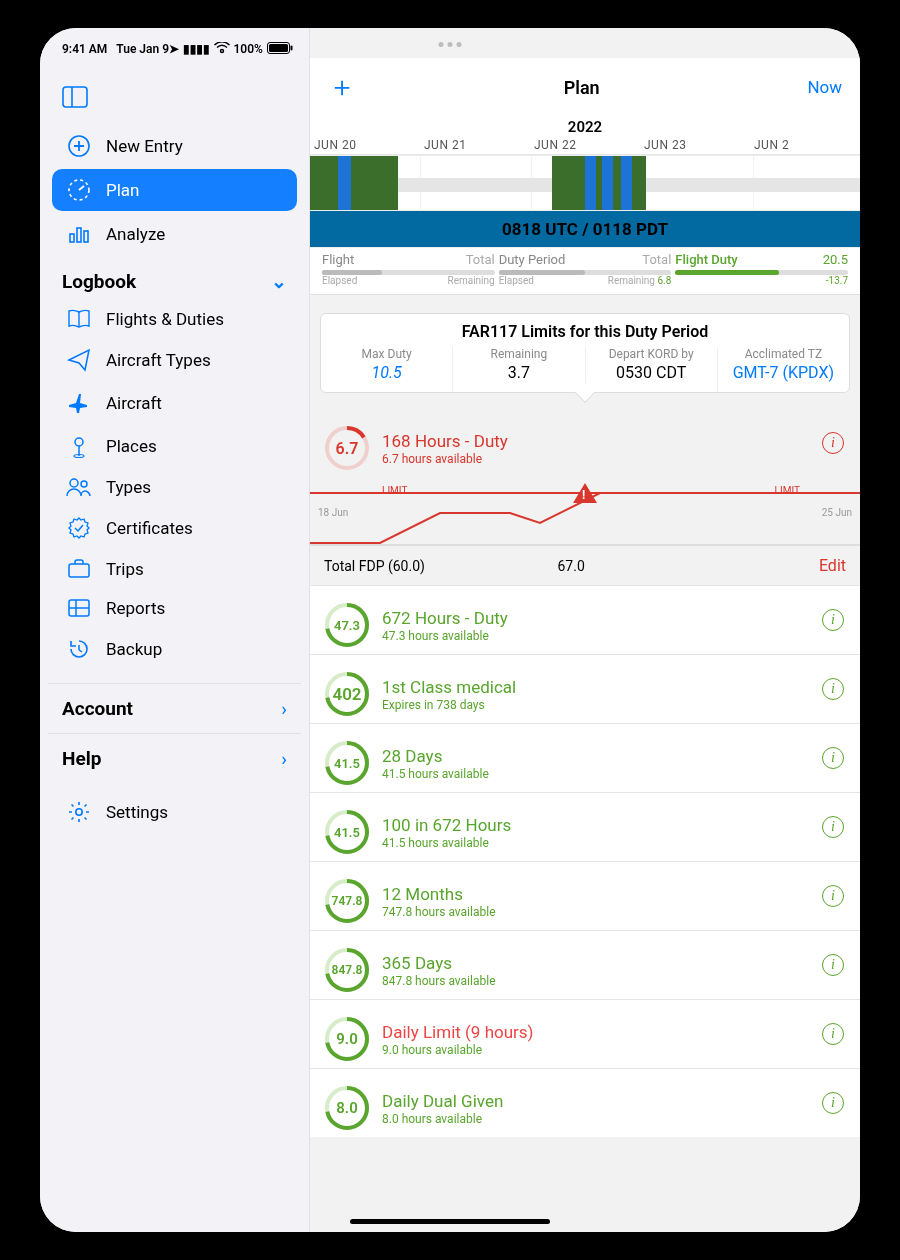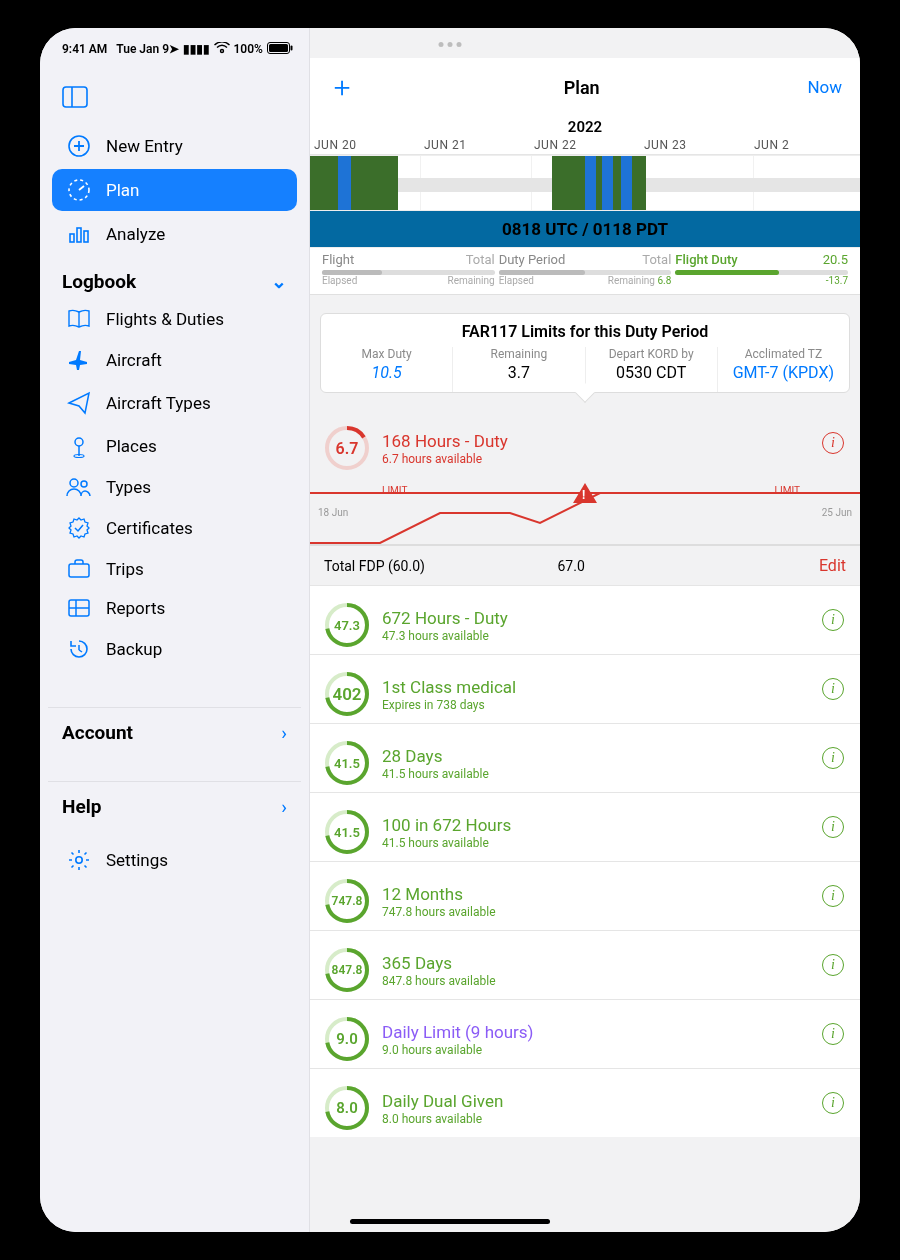--- a/index.html
+++ b/index.html
@@ -102,21 +102,20 @@
   }
   .side-header .chev{color:#007aff;}
   .section-row{
     display:flex;
     justify-content:space-between;
     align-items:center;
     padding:13px 14px;
     border-top:1px solid #e0e0e5;
     font-size:19px;
     font-weight:700;
-    margin-top:24px;
   }
   .section-row:last-of-type{border-bottom:1px solid #e0e0e5;}
   .section-row .chev{color:#007aff;font-weight:400;}
 
   
   .main{
     flex:1;
     display:flex;
     flex-direction:column;
     min-width:0;
@@ -373,32 +372,32 @@
               <svg width="24" height="20" viewBox="0 0 24 20">
                 <path d="M2 2c3-1 6-1 10 1 4-2 7-2 10-1v15c-3-1-6-1-10 1-4-2-7-2-10-1z" fill="none" stroke="#007aff" stroke-width="1.4"></path>
                 <line x1="12" y1="3" x2="12" y2="18" stroke="#007aff" stroke-width="1.4"></line>
               </svg>
             </span>
             <span>Flights &amp; Duties</span>
           </div>
           <div class="side-item">
             <span class="icon">
               <svg width="24" height="24" viewBox="0 0 24 24">
+                <path d="M2 12L22 2l-4 20-6-7z" fill="none" stroke="#007aff" stroke-width="1.5"></path>
+              </svg>
+            </span>
+            <span>Aircraft Types</span>
+          </div>
+          <div class="side-item">
+            <span class="icon">
+              <svg width="24" height="24" viewBox="0 0 24 24">
                 <path d="M2 14l7-2 3-9h2l-1 9 7 2v2l-7 1-1 5h-2l-1-5-7-1z" fill="#007aff"></path>
               </svg>
             </span>
             <span>Aircraft</span>
-          </div>
-          <div class="side-item">
-            <span class="icon">
-              <svg width="24" height="24" viewBox="0 0 24 24">
-                <path d="M2 12L22 2l-4 20-6-7z" fill="none" stroke="#007aff" stroke-width="1.5"></path>
-              </svg>
-            </span>
-            <span>Aircraft Types</span>
           </div>
           <div class="side-item">
             <span class="icon">
               <svg width="24" height="24" viewBox="0 0 24 24">
                 <circle cx="12" cy="8" r="4" fill="none" stroke="#007aff" stroke-width="1.5"></circle>
                 <line x1="12" y1="12" x2="12" y2="22" stroke="#007aff" stroke-width="1.5"></line>
                 <ellipse cx="12" cy="22" rx="5" ry="1.5" fill="none" stroke="#007aff" stroke-width="1.2"></ellipse>
               </svg>
             </span>
             <span>Places</span>
@@ -713,21 +712,21 @@
           <div class="card">
             <div class="limit-row">
               <div class="ring green">
                 <svg width="46" height="46" viewBox="0 0 46 46">
                   <circle cx="23" cy="23" r="20" fill="none" stroke="#d7ecc9" stroke-width="4"></circle>
                   <circle cx="23" cy="23" r="20" fill="none" stroke="#5aa52e" stroke-width="4" stroke-dasharray="90 200" transform="rotate(-90 23 23)"></circle>
                 </svg>
                 <span style="font-size:15px">9.0</span>
               </div>
               <div>
-                <div class="limit-title" style="color:#8b5cf6">Daily Limit (9 hours)</div>
+                <div class="limit-title" style="color:#ef4444">Daily Limit (9 hours)</div>
                 <div class="limit-sub" style="color:#5aa52e">9.0 hours available</div>
               </div>
               <div class="info-icon" style="color:#5aa52e">i</div>
             </div>
           </div>
           <div class="card">
             <div class="limit-row">
               <div class="ring green">
                 <svg width="46" height="46" viewBox="0 0 46 46">
                   <circle cx="23" cy="23" r="20" fill="none" stroke="#d7ecc9" stroke-width="4"></circle>

